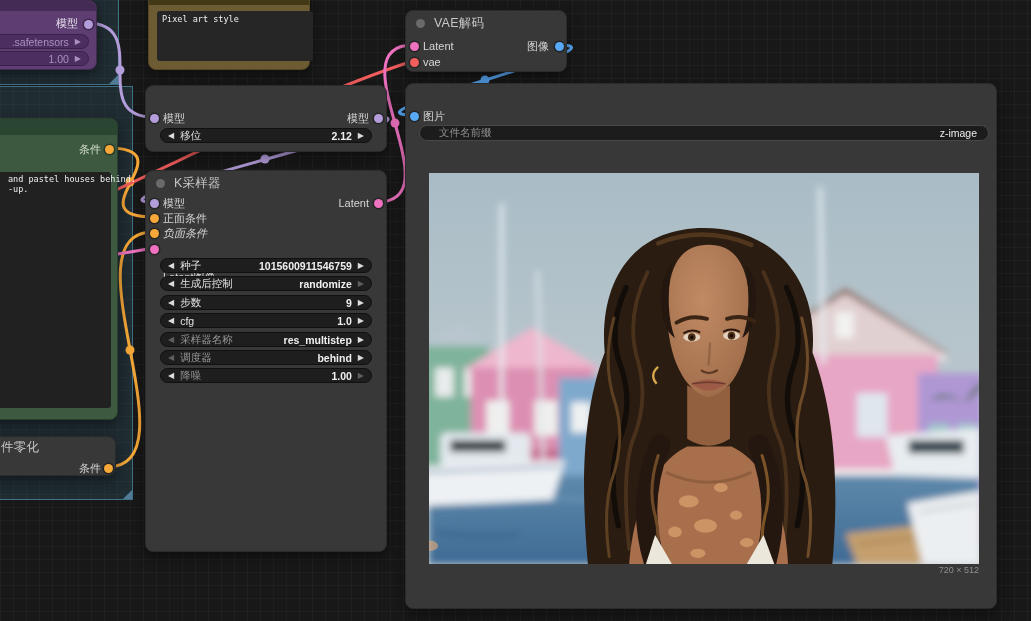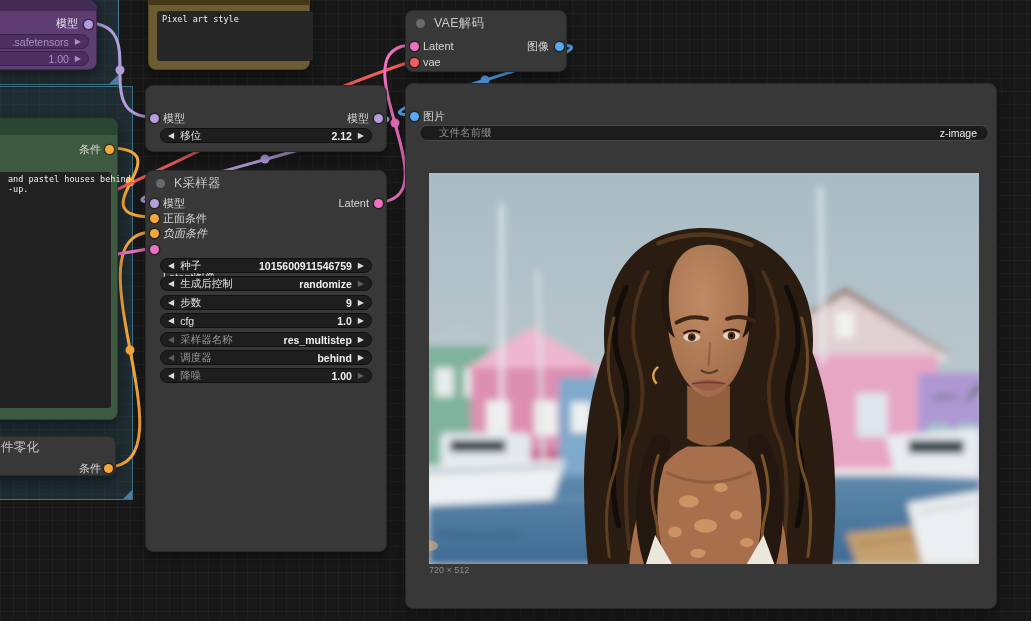--- a/index.html
+++ b/index.html
@@ -44,21 +44,21 @@
   #node-model-loader .wvalue,#node-model-loader .arr{color:#ab90c4;font-weight:normal;}
   #node-note{background:#6d5b33;border-color:#554722;}
   #node-note .strip{position:absolute;left:0;top:0;right:0;height:18px;background:#443917;border-radius:8px 8px 0 0;}
   #node-note .notearea{position:absolute;left:8px;top:24px;width:156px;height:50px;background:#262626;border-radius:3px;}
   #node-note .notetext{position:absolute;left:5px;top:3px;font-size:8.5px;color:#f2f2f2;}
   #node-clip{background:#3d5a41;border-color:#2a3f2d;}
   #node-clip .strip{position:absolute;left:0;top:0;right:0;height:16px;background:#2a4531;border-radius:8px 8px 0 0;}
   #node-clip .textarea{position:absolute;left:6px;top:53px;width:144px;height:236px;background:#212121;border-radius:3px;}
   #node-clip .cliptext{position:absolute;left:41px;top:2px;font-size:8.5px;line-height:10px;color:#efefef;white-space:pre;}
   #node-save .imgwrap{position:absolute;left:23px;top:89px;width:550px;height:391px;background:#202020;}
-  #node-save .caption{position:absolute;left:23px;top:481px;width:550px;text-align:left;font-size:9px;color:#8f8f8f;}
+  #node-save .caption{position:absolute;left:23px;top:481px;width:550px;text-align:right;font-size:9px;color:#8f8f8f;}
   .filename-widget{border-radius:9px;background:#1c1c1c;border:1px solid #474747;}
   .filename-widget .wlabel{color:#8f8f8f;margin-left:12px;}
   .filename-widget .wvalue{font-weight:normal;color:#ececec;margin-right:4px;}
 </style>
 </head>
 <body>
 
 <div id="canvas">
 
   <div class="group" style="left:-8px;top:-8px;width:125px;height:91px;">

